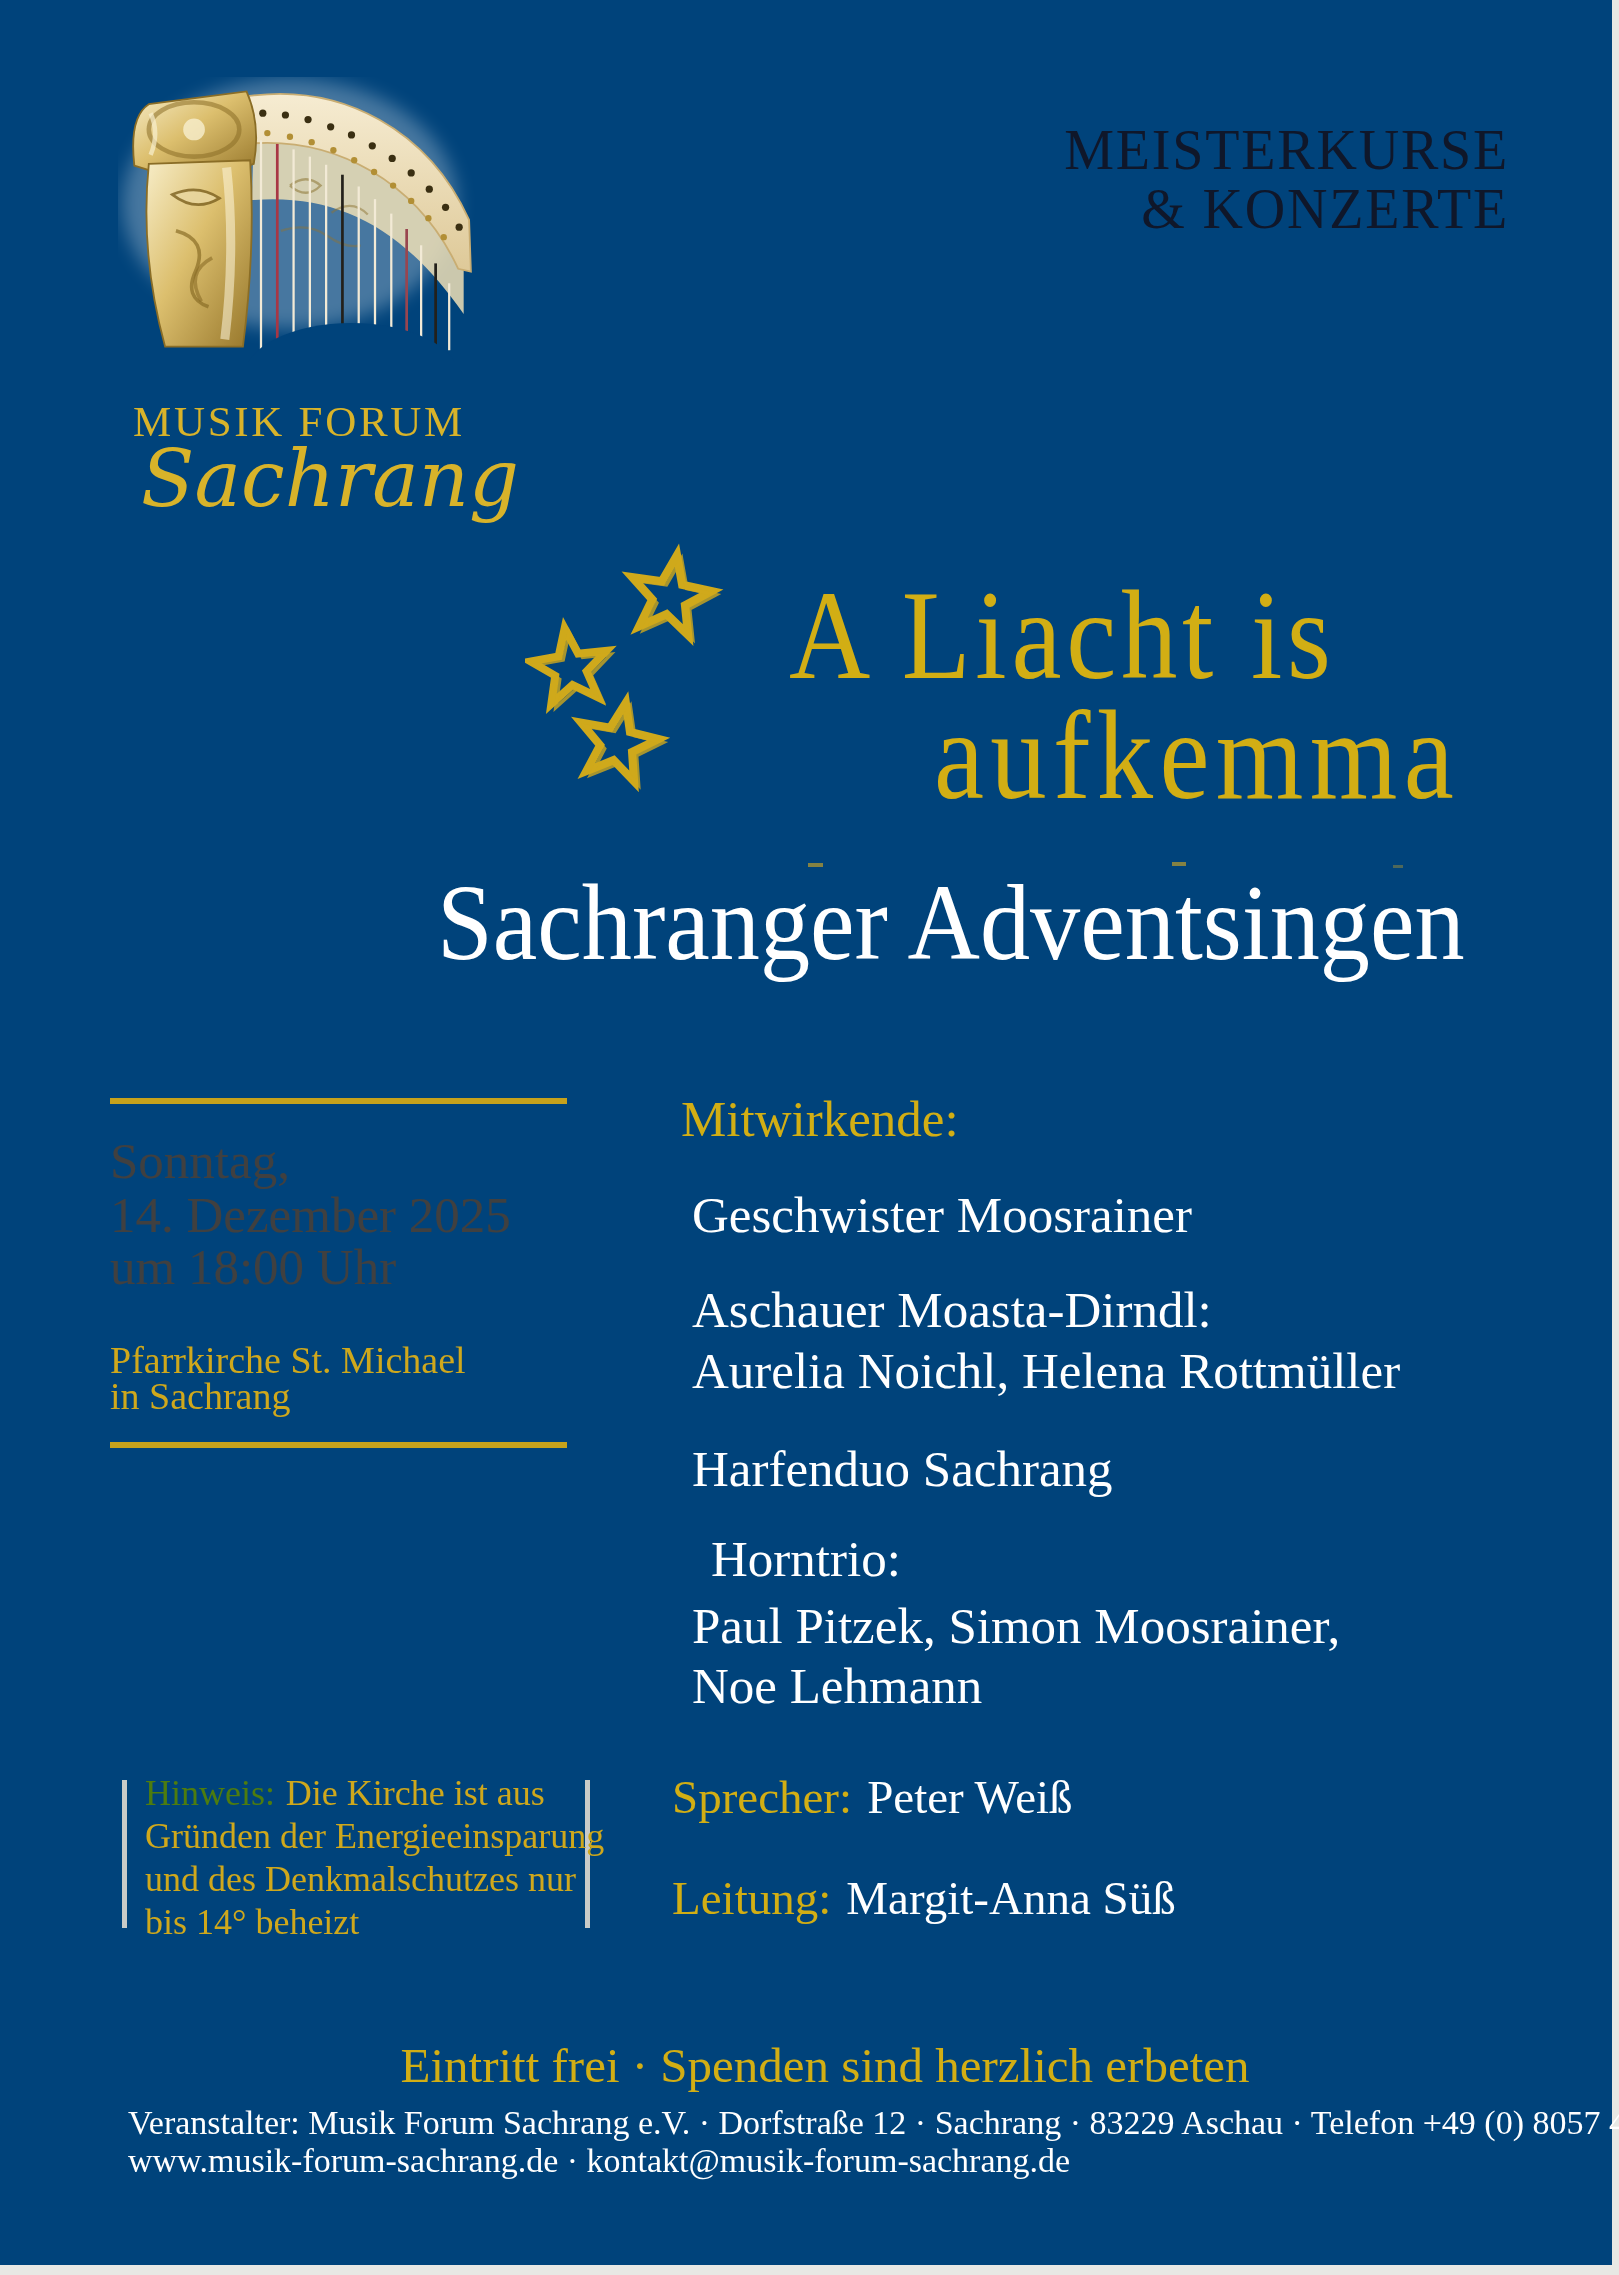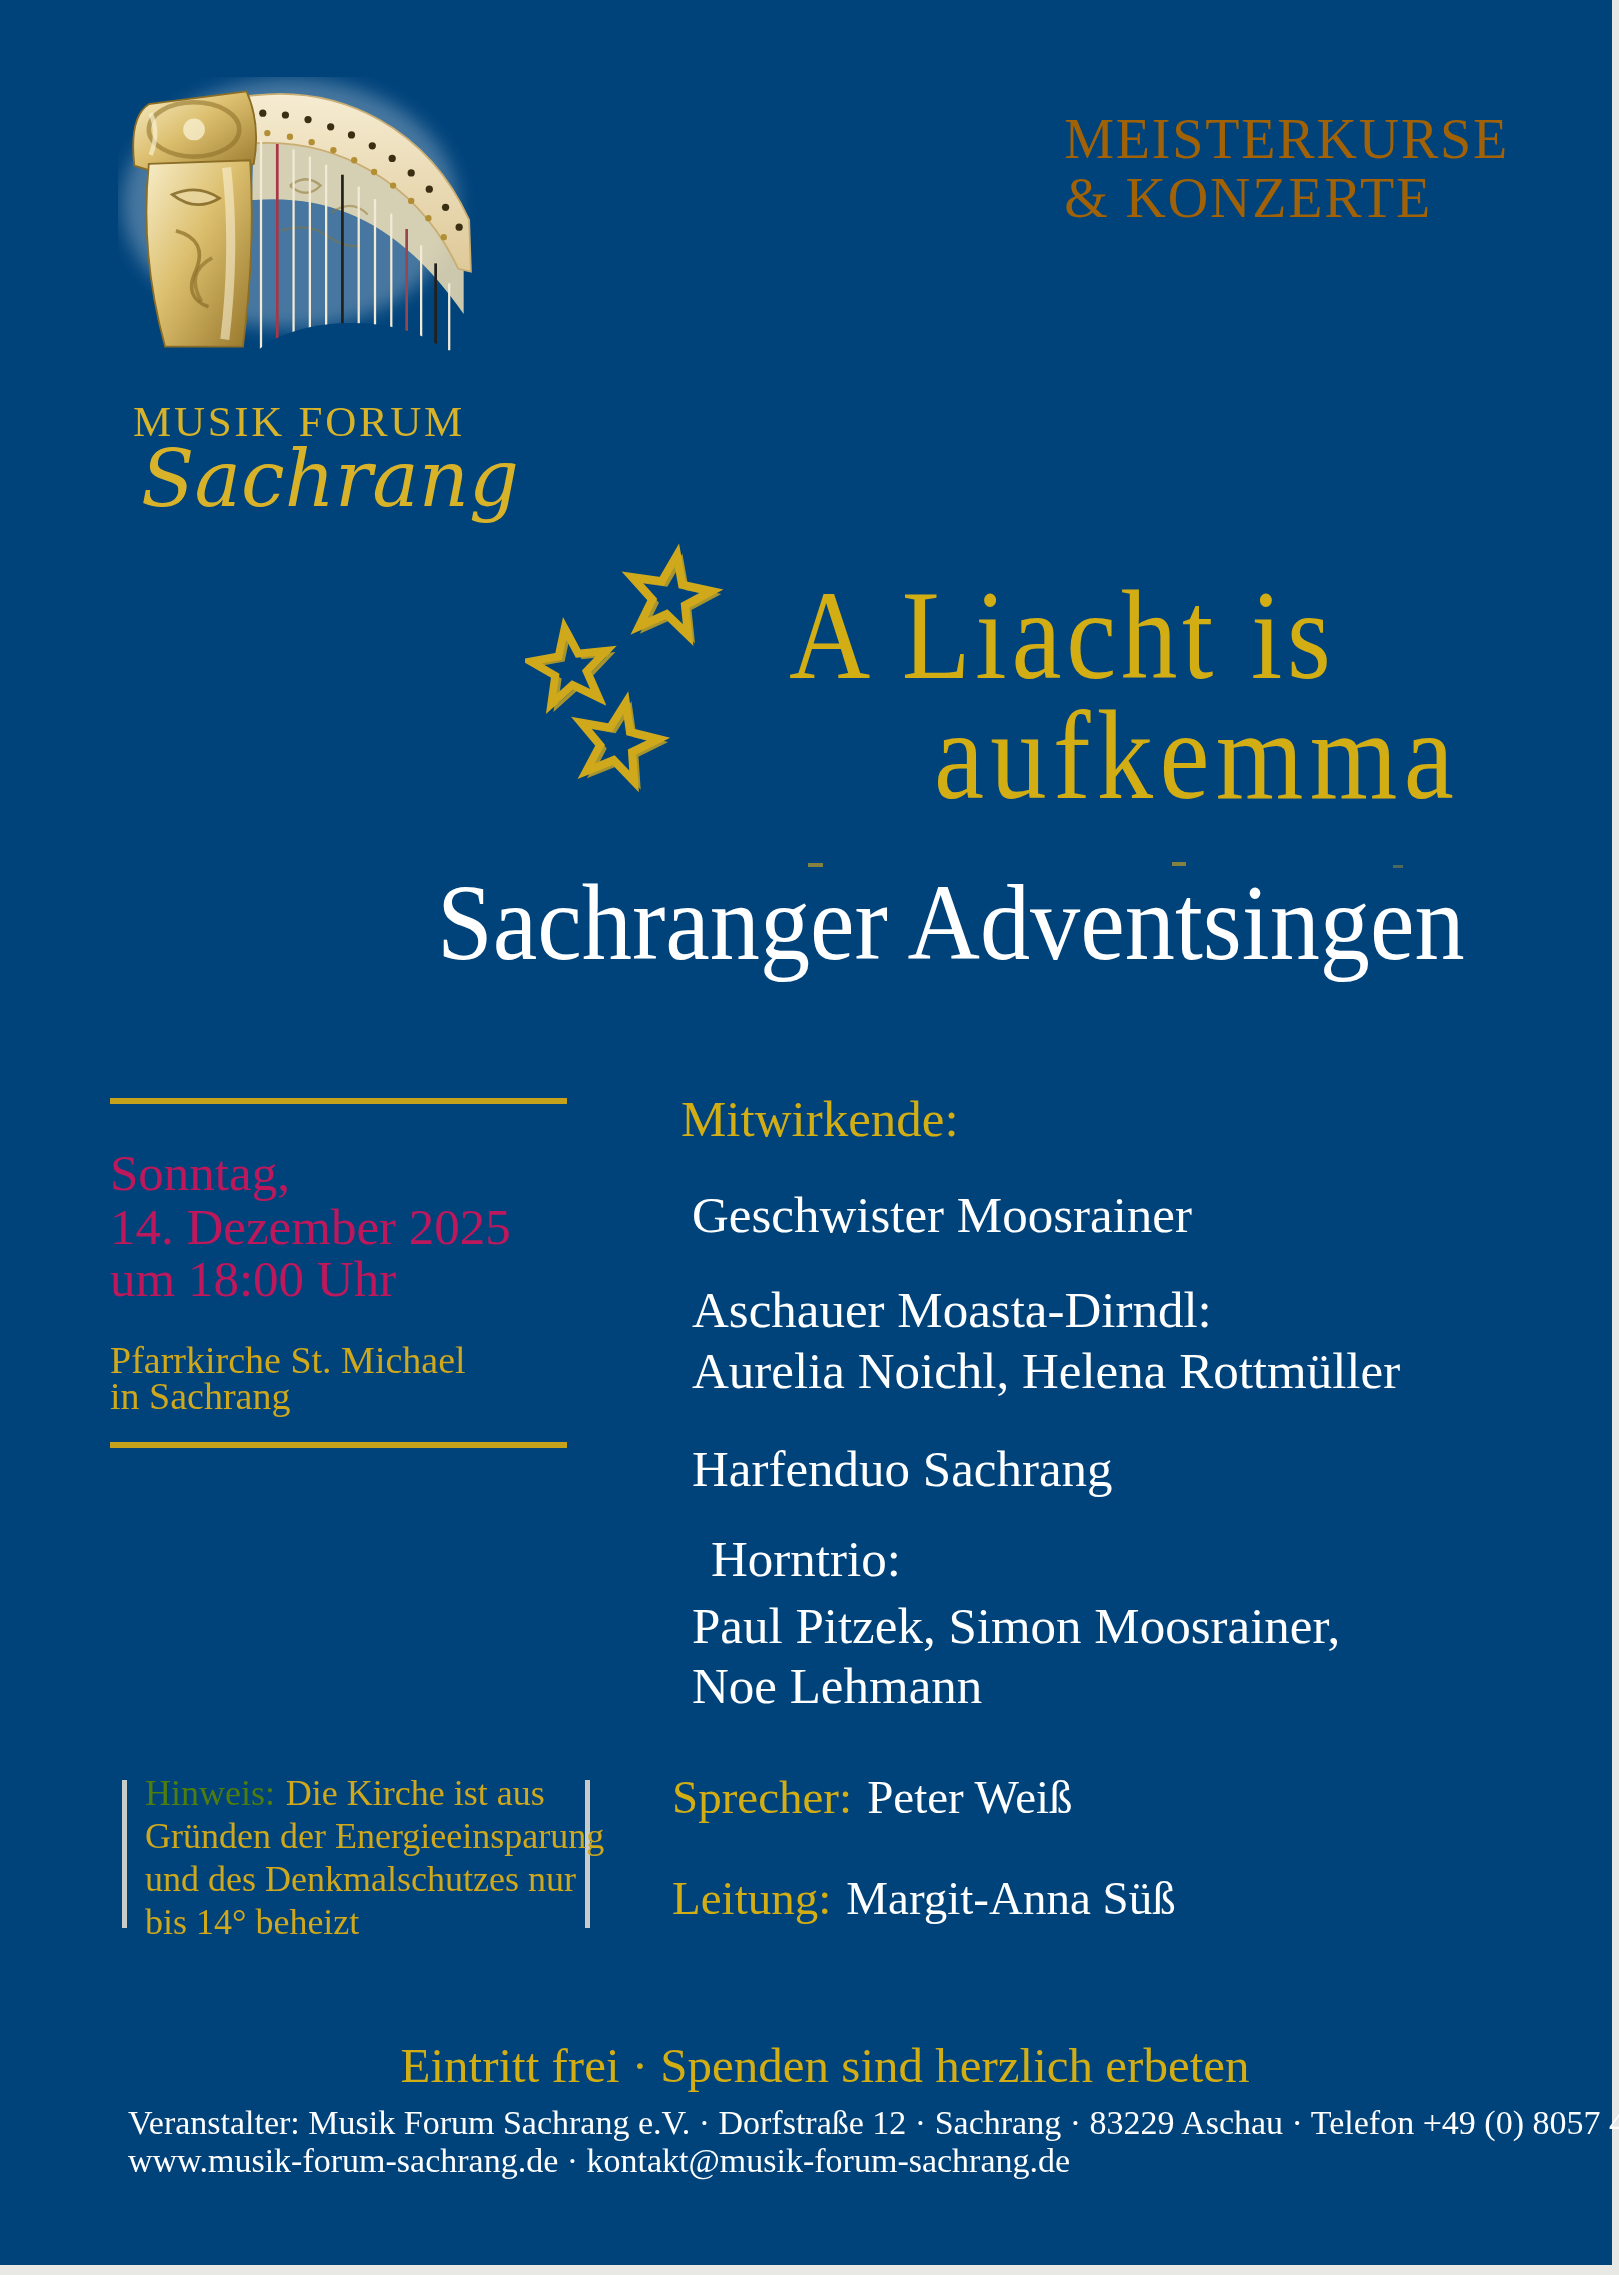--- a/index.html
+++ b/index.html
@@ -9,22 +9,22 @@
     background:#e8e8e4;
     overflow:hidden;
     font-family:"Liberation Serif", serif;
   }
   .blue-panel{
     position:absolute;left:0;top:0;width:1612px;height:2265px;
     background:#00437b;
   }
   .t{position:absolute;line-height:1;white-space:nowrap;}
 
-  .series{top:110px;right:110px;text-align:left;
-    font-size:56px;line-height:59px;letter-spacing:1.8px;color:#a16207;}
+  .series{top:121px;right:110px;text-align:right;
+    font-size:56px;line-height:59px;letter-spacing:1.8px;color:#0f172a;}
 
   .harp-svg{position:absolute;left:118px;top:77px;width:362px;height:285px;}
 
   .logo-name{left:299px;top:400px;transform:translateX(-50%);
     font-size:43px;letter-spacing:2.7px;color:#d8b32a;}
   .logo-script{left:330px;top:440px;transform:translateX(-50%);
     font-size:78px;font-style:italic;color:#d8b32a;font-family:"DejaVu Serif", serif;}
 
   .stars-svg{position:absolute;left:525px;top:541px;width:244px;height:262px;}
 
@@ -35,21 +35,21 @@
 
   .artifact{position:absolute;height:3.6px;background:#9b8d3a;opacity:.85;}
 
   .subtitle{left:437px;top:868px;font-size:109px;color:#ffffff;
     transform:scaleX(.92);transform-origin:left top;}
 
   .rule{position:absolute;left:110px;width:457px;height:6.3px;background:#c6a21c;}
   .rule-top{top:1098px;}
   .rule-bottom{top:1442px;}
 
-  .date-line{left:110px;font-size:51px;color:#be185d;margin-top:12px;}
+  .date-line{left:110px;font-size:51px;color:#404040;}
   .venue-line{left:110px;font-size:38px;color:#cfa81c;}
 
   .perf{left:692px;font-size:51px;color:#ffffff;}
   .perf-heading{left:681px;top:1094px;font-size:51px;color:#d2ae14;}
   .role{left:672px;font-size:47px;color:#d2ae14;}
   .role .name{color:#ffffff;margin-left:.32em;}
 
   .notice-bar{position:absolute;top:1780px;width:4.5px;height:148px;background:#c9cbc8;}
   .notice{left:145px;top:1772px;font-size:36px;line-height:43px;color:#cfa81c;}
   .notice .label{color:#4d7c0f;}

